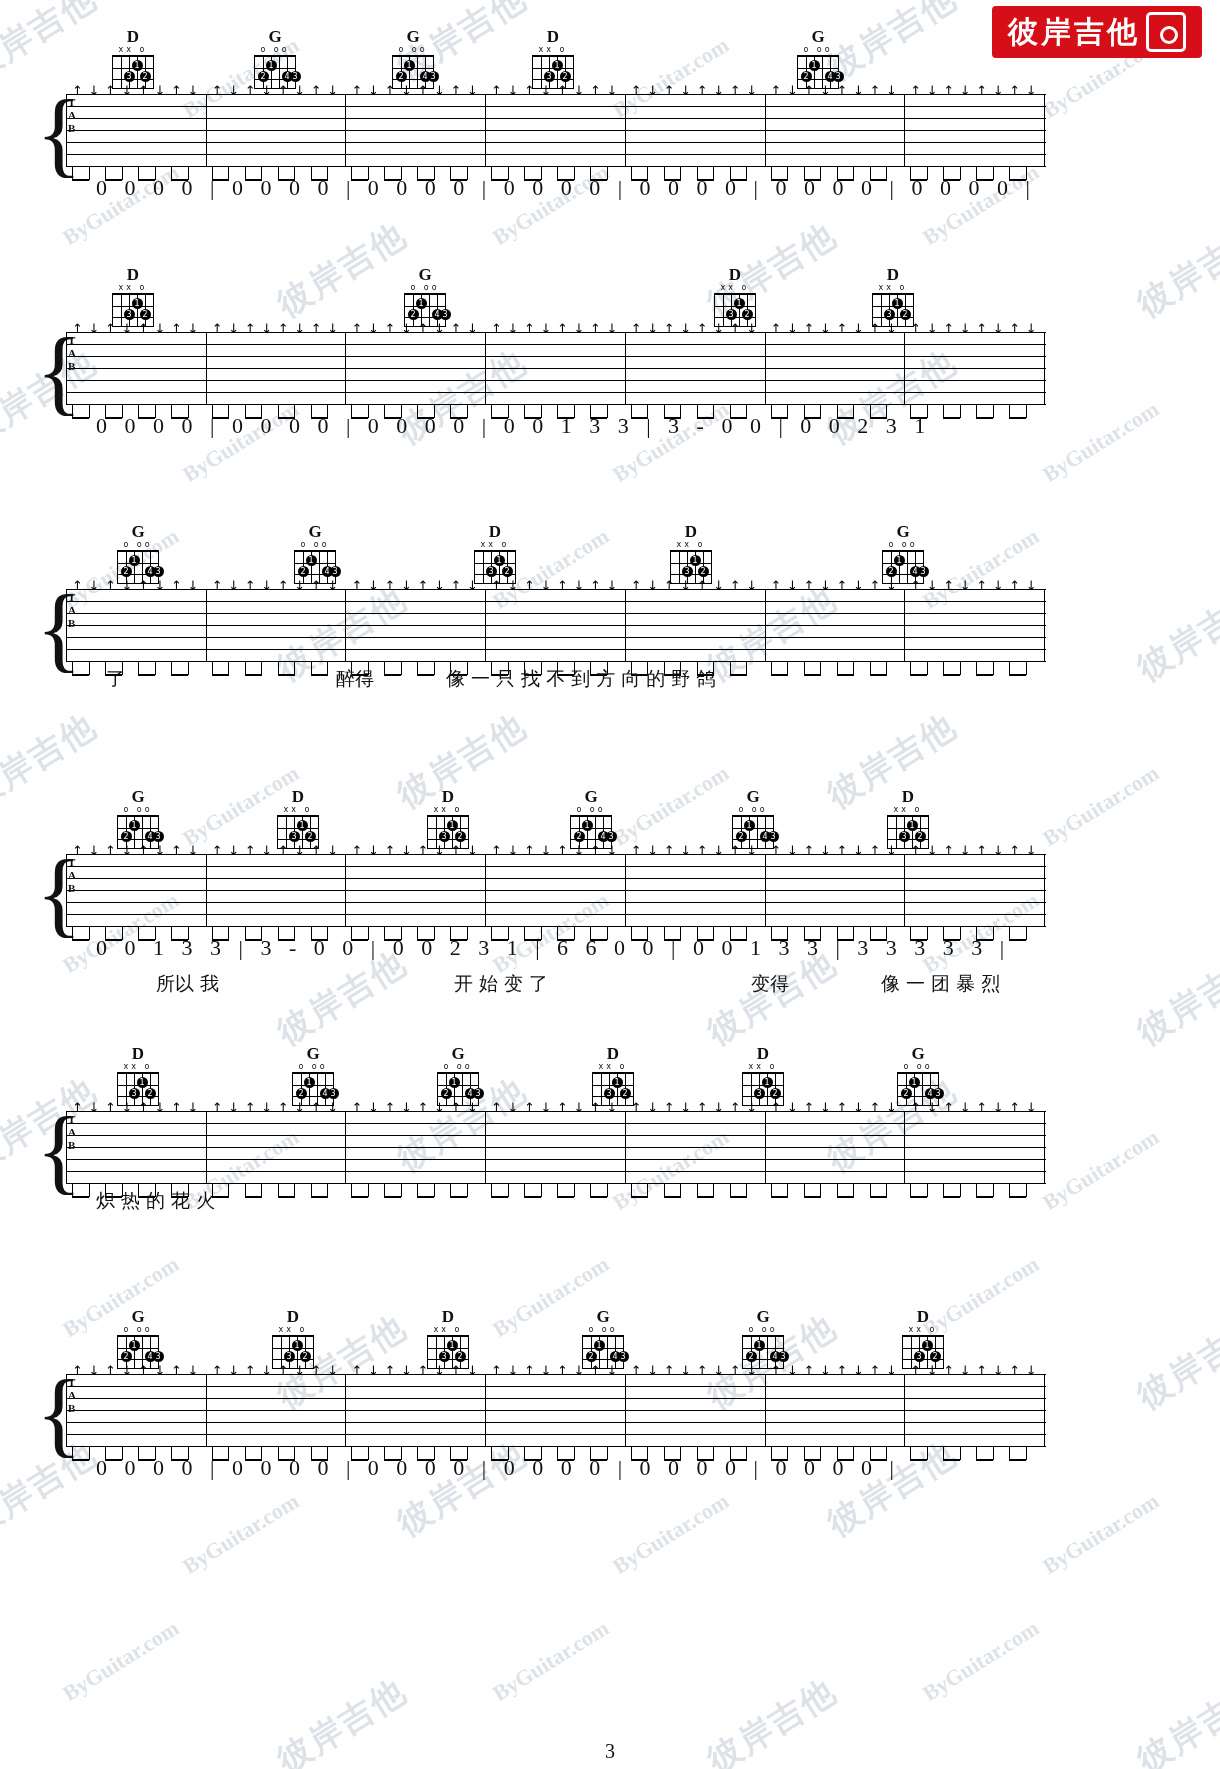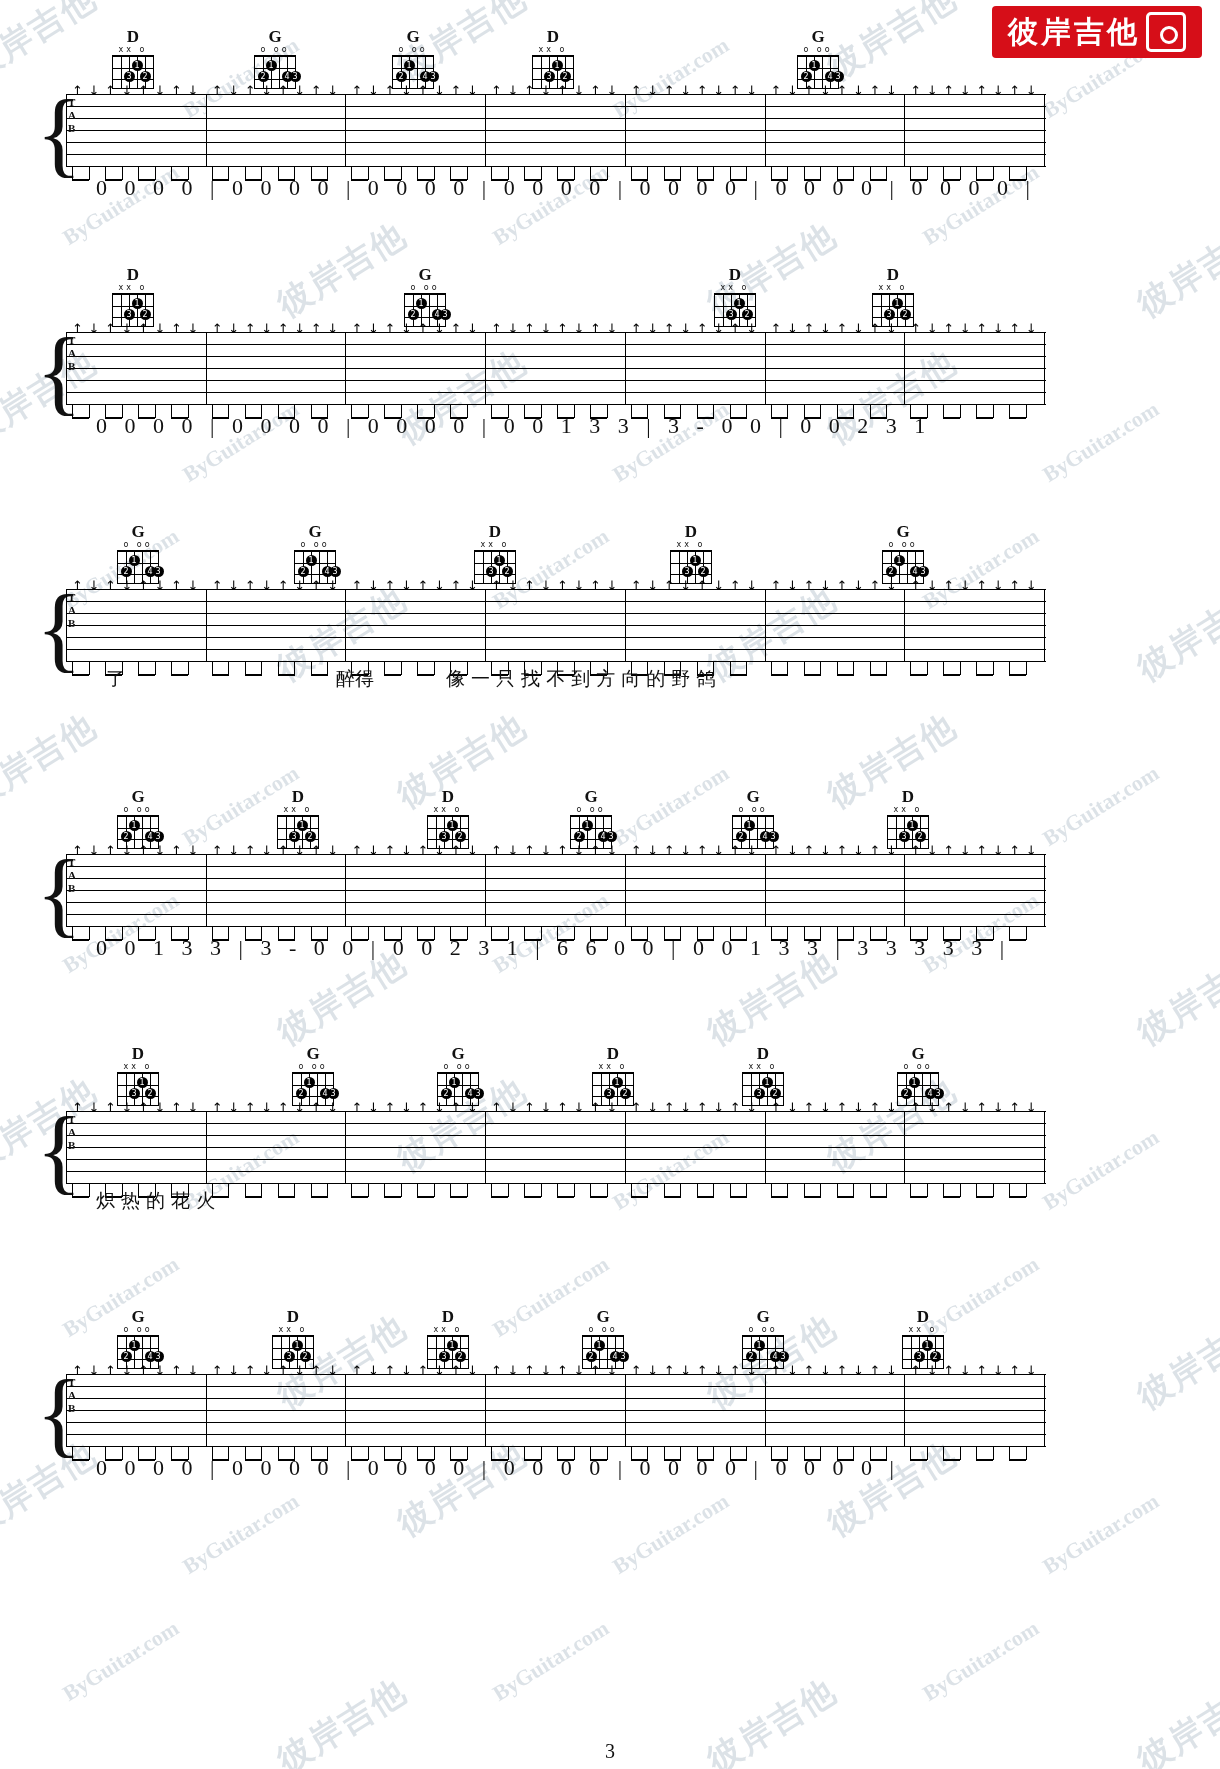--- a/index.html
+++ b/index.html
@@ -1326,20 +1326,26 @@
         <div class="stem" style="left: 989.7px; top: 72px; height: 14px;"></div>
         <div class="beam" style="left: 874.2px; top: 86px; width: 0px;"></div>
         <div class="beam" style="left: 874.2px; top: 85px; width: 17px;"></div>
         <div class="beam" style="left: 907.2px; top: 85px; width: 17px;"></div>
         <div class="beam" style="left: 940.2px; top: 85px; width: 17px;"></div>
         <div class="beam" style="left: 973.2px; top: 85px; width: 17px;"></div>
       </div>
       <div class="numline">
         <div class="n" style="left: 60px; letter-spacing: 6px;">0 0 1 3 3 | 3 - 0 0 | 0 0 2 3 1 | 6 6 0 0 | 0 0 1 3 3 | 3 3 3 3 3 |</div>
       </div>
+      <div class="lyrics">
+        <div class="ly" style="left: 120px;">所以   我</div>
+        <div class="ly" style="left: 418px;">开 始 变  了</div>
+        <div class="ly" style="left: 715px;">变得</div>
+        <div class="ly" style="left: 845px;">像 一 团 暴 烈</div>
+      </div>
     </div>
     <div class="system" style="top: 1047px;">
       <div class="chords">
         <div class="chord" style="left: 75px;">
           <div class="cname">D</div>
           <div class="marks">xx o</div>
           <div class="grid">
             <div class="v" style="left: 8px;"></div>
             <div class="v" style="left: 16px;"></div>
             <div class="v" style="left: 24px;"></div>

